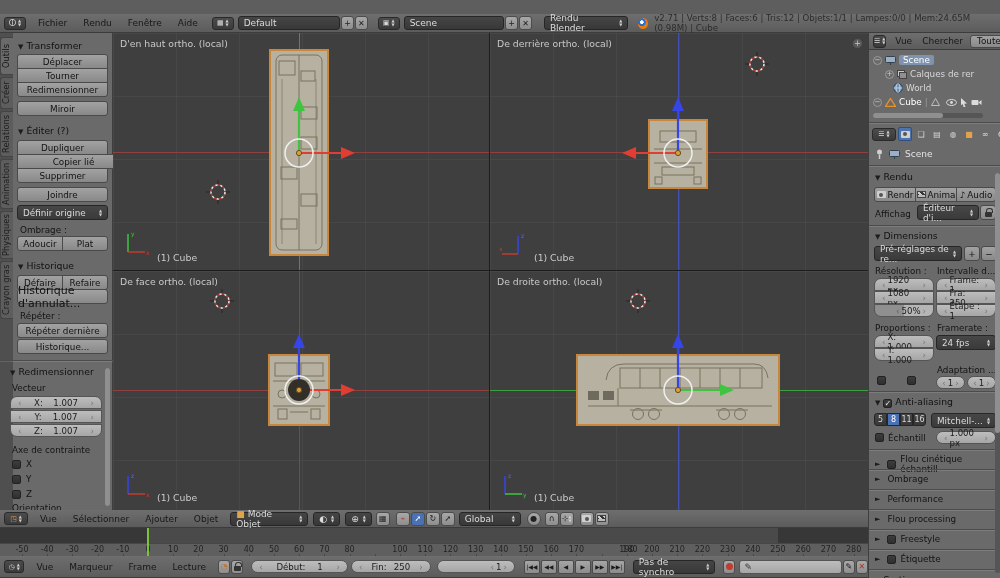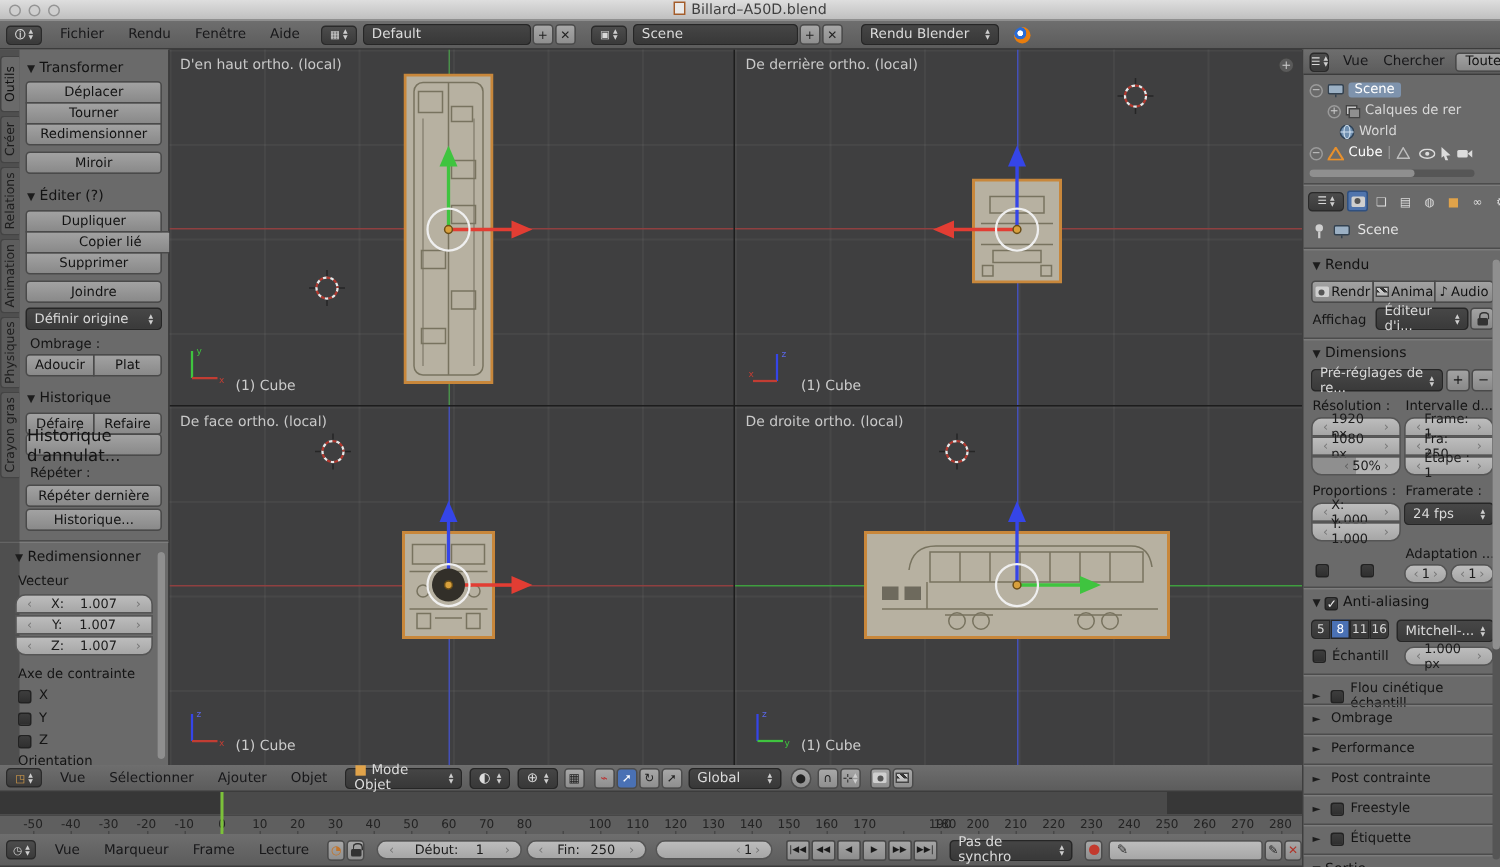--- a/index.html
+++ b/index.html
@@ -72,26 +72,20 @@
 .seg.on{background:#4a71b4;color:#fff}
 .cam{position:relative;display:inline-block;width:9px;height:7px;background:#cfcfcf;border-radius:1px}
 .cam::after{content:"";position:absolute;left:2.5px;top:1.5px;width:4px;height:4px;border-radius:50%;background:#555}
 .clap{display:inline-block;width:9px;height:7px;background:repeating-linear-gradient(45deg,#333 0 2px,#ccc 2px 4px) top/9px 3px no-repeat,#bbb;border:1px solid #444}
 </style>
 </head>
 <body>
 
 <div class="screen">
 
-  <div class="abs titlebar">
-    <span class="tdot"></span>
-    <span class="tdot"></span>
-    <span class="tdot"></span>
-    <div class="ttitle"><span class="doc"></span><span>Billard–A50D.blend</span></div>
-  </div>
 
   <div class="abs hdr" style="left:0;top:14px;width:1000px;height:19px">
     <span class="etype">
         <b>ⓘ</b>
         <span class="ud">
           <span>▲</span>
           <span>▼</span>
         </span>
       </span>
     <span class="menu">Fichier</span>
@@ -117,20 +111,21 @@
     <span class="sq">+</span>
       <span class="sq">✕</span>
     <span class="dfield" style="width:92px;margin-left:12px;justify-content:space-between">
         <span>Rendu Blender</span>
         <span class="ud">
           <span>▲</span>
           <span>▼</span>
         </span>
       </span>
     <span class="blogo"></span>
+    <span class="stats">v2.71 | Verts:8 | Faces:6 | Tris:12 | Objets:1/1 | Lampes:0/0 | Mem:24.65M (0.98M) | Cube</span>
   </div>
 
   <div class="abs tshelf">
     <div class="tabcol">
       <div class="vtab act" style="top:4px;height:38px">Outils</div>
       <div class="vtab" style="top:44px;height:32px">Créer</div>
       <div class="vtab" style="top:78px;height:46px">Relations</div>
       <div class="vtab" style="top:126px;height:50px">Animation</div>
       <div class="vtab" style="top:178px;height:48px">Physiques</div>
       <div class="vtab" style="top:228px;height:58px">Crayon gras</div>
@@ -754,21 +749,21 @@
         <span class="lab" style="position:static">Ombrage</span>
       </div>
     <div class="sep" style="left:0;top:456px;width:132px"></div>
     <div class="row" style="left:6px;top:461px;gap:4px">
         <span class="tri">►</span>
         <span class="lab" style="position:static">Performance</span>
       </div>
     <div class="sep" style="left:0;top:476px;width:132px"></div>
     <div class="row" style="left:6px;top:481px;gap:4px">
         <span class="tri">►</span>
-        <span class="lab" style="position:static">Post contrainte</span>
+        <span class="lab" style="position:static">Flou processing</span>
       </div>
     <div class="sep" style="left:0;top:496px;width:132px"></div>
     <div class="row" style="left:6px;top:501px;gap:4px">
         <span class="tri">►</span>
         <span class="chk"></span>
         <span class="lab" style="position:static">Freestyle</span>
       </div>
     <div class="sep" style="left:0;top:516px;width:132px"></div>
     <div class="row" style="left:6px;top:521px;gap:4px">
         <span class="tri">►</span>

